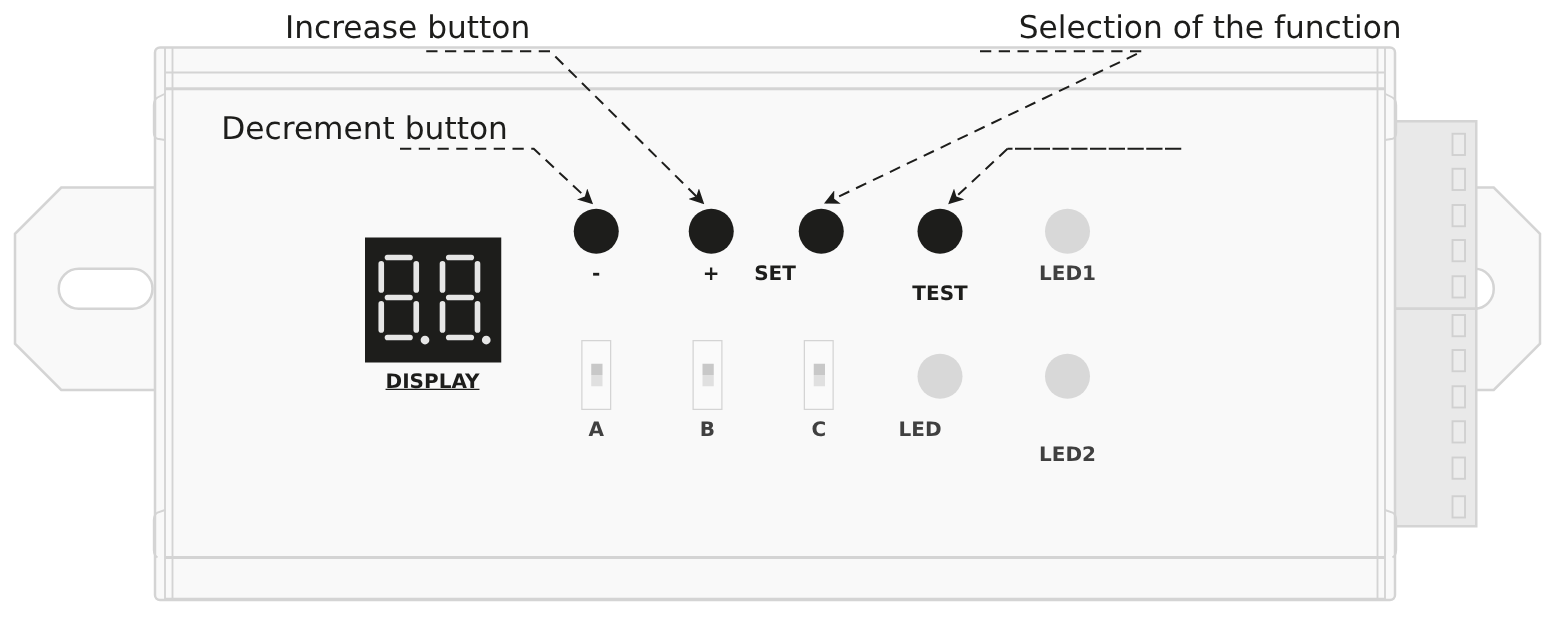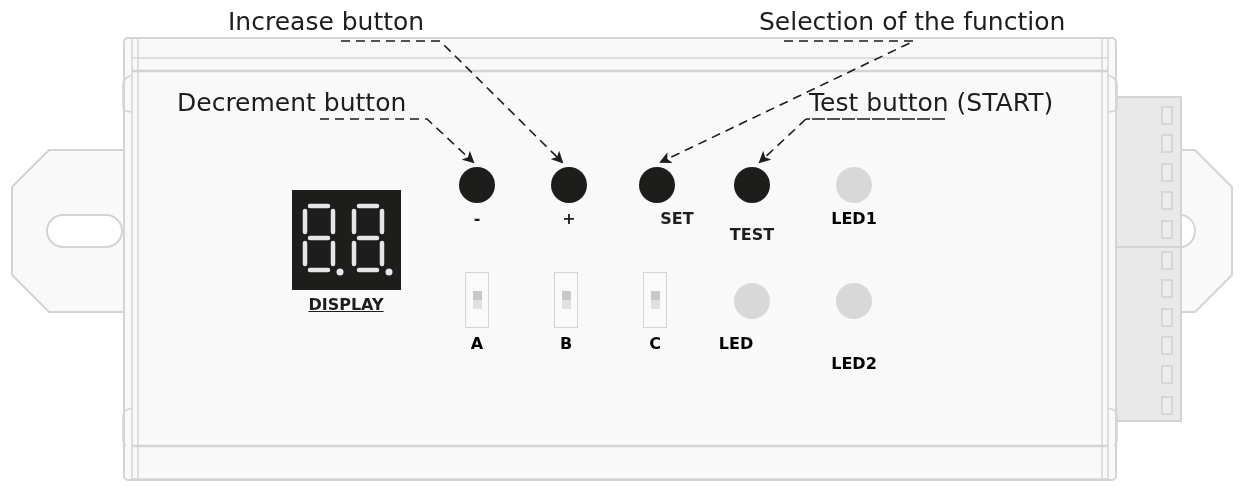--- a/index.html
+++ b/index.html
@@ -2,21 +2,21 @@
 <html><head>
 <meta charset="utf-8">
 <style>
   html,body{margin:0;padding:0;background:#ffffff;}
   body{width:1250px;height:499px;position:relative;overflow:hidden;font-family:"DejaVu Sans",sans-serif;}
   #stage{position:absolute;left:0;top:0;width:1250px;height:499px;}
   svg{position:absolute;left:0;top:0;}
   .callout{position:absolute;font-family:"DejaVu Sans",sans-serif;font-size:25px;color:#1d1d1b;white-space:nowrap;line-height:1;}
   .lbl{position:absolute;font-family:"DejaVu Sans",sans-serif;font-weight:bold;font-size:16px;text-align:center;width:80px;line-height:1;}
   .lbl.dark{color:#1d1d1b;}
-  .lbl.light{color:#000000;}
+  .lbl.light{color:#404040;}
   .btn{position:absolute;width:36px;height:36px;border-radius:50%;background:#1d1d1b;cursor:pointer;}
   .led{position:absolute;width:36px;height:36px;border-radius:50%;background:#d8d8d8;}
   .dip{position:absolute;width:24px;height:56px;border:1.5px solid #d4d4d4;background:#fafafa;box-sizing:border-box;cursor:pointer;}
   .dip .knob-top{position:absolute;left:7px;top:18px;width:9px;height:9px;background:#c8c8c8;}
   .dip .knob-bot{position:absolute;left:7px;top:27px;width:9px;height:9px;background:#e0e0e0;}
 </style>
 </head>
 <body>
 
 <div id="stage">
@@ -102,33 +102,32 @@
       <line x1="359" y1="270" x2="377" y2="270"></line>
     </g>
     <g fill="#e6e6e6">
       <circle cx="339" cy="272" r="3.5"></circle>
       <circle cx="388" cy="272" r="3.5"></circle>
     </g>
   </svg>
 
   <div class="callout" style="left:228px;top:9px;">Increase button</div>
   <div class="callout" style="left:177px;top:90px;">Decrement button</div>
-  <div class="callout" style="left:759px;top:9px;">Selection of the function</div>
-  <div class="callout" style="left:809px;top:90px;">Test button (START)</div>
+  <div class="callout" style="left:815px;top:9px;">Selection of the function</div>
 
   <div class="lbl dark" style="left:306px;top:297px;text-decoration:underline;">DISPLAY</div>
 
   <div class="btn" style="left:459px;top:167px;"></div>
   <div class="lbl dark" style="left:437px;top:211px;">-</div>
 
   <div class="btn" style="left:551px;top:167px;"></div>
   <div class="lbl dark" style="left:529px;top:211px;">+</div>
 
   <div class="btn" style="left:639px;top:167px;"></div>
-  <div class="lbl dark" style="left:637px;top:211px;text-align:center;">SET</div>
+  <div class="lbl dark" style="left:580px;top:211px;text-align:center;">SET</div>
 
   <div class="btn" style="left:734px;top:167px;"></div>
   <div class="lbl dark" style="left:712px;top:227px;">TEST</div>
 
   <div class="led" style="left:836px;top:167px;"></div>
   <div class="lbl light" style="left:814px;top:211px;">LED1</div>
 
   <div class="led" style="left:734px;top:283px;"></div>
   <div class="lbl light" style="left:696px;top:336px;">LED</div>
 

